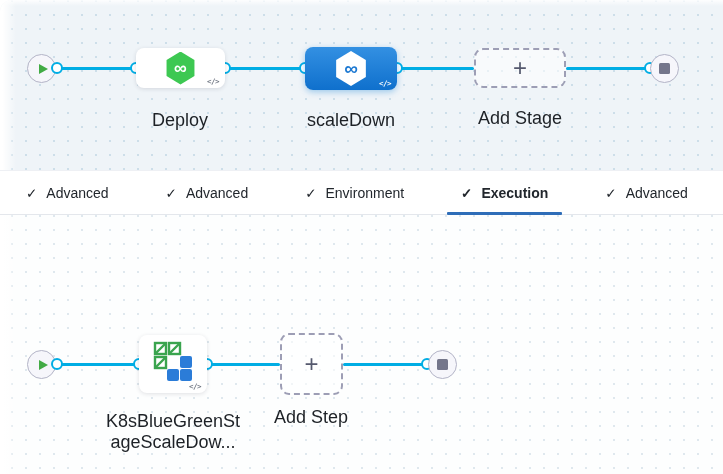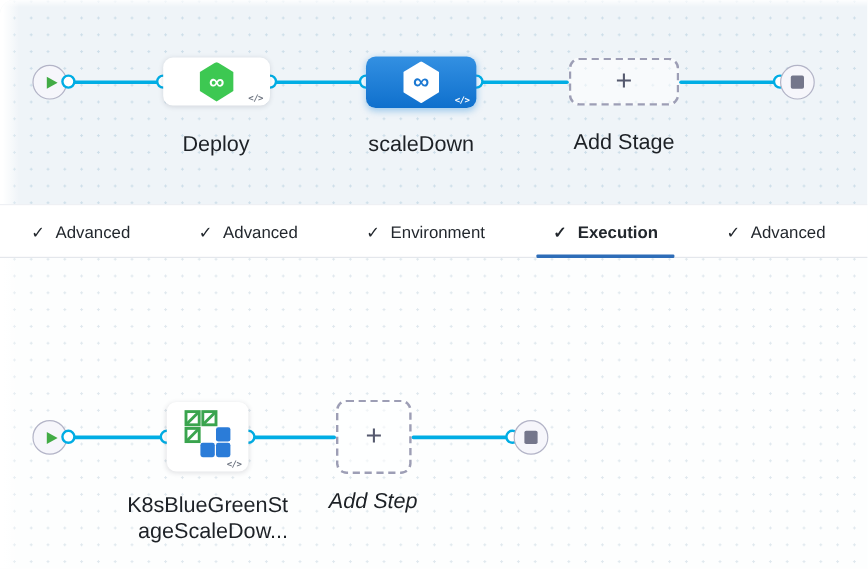--- a/index.html
+++ b/index.html
@@ -226,18 +226,18 @@
   </div>
 
   <div class="add-box" style="left:280px; top:118px; width:63px; height:62px;">
     <span class="plus-glyph">+</span>
   </div>
 
   <div class="terminal" style="left:428px; top:135px;">
     <span class="stop-sq"></span>
   </div>
 
-  <div class="node-label" style="left:173px; top:196px;text-align:right;">K8sBlueGreenSt
+  <div class="node-label" style="left:173px; top:196px;">K8sBlueGreenSt
 ageScaleDow...</div>
-  <div class="node-label" style="left:311px; top:192px;font-style:italic;">Add Step</div>
+  <div class="node-label" style="left:311px; top:192px;">Add Step</div>
 
   <div class="edge-fade"></div>
 </section>
 
 </body></html>

